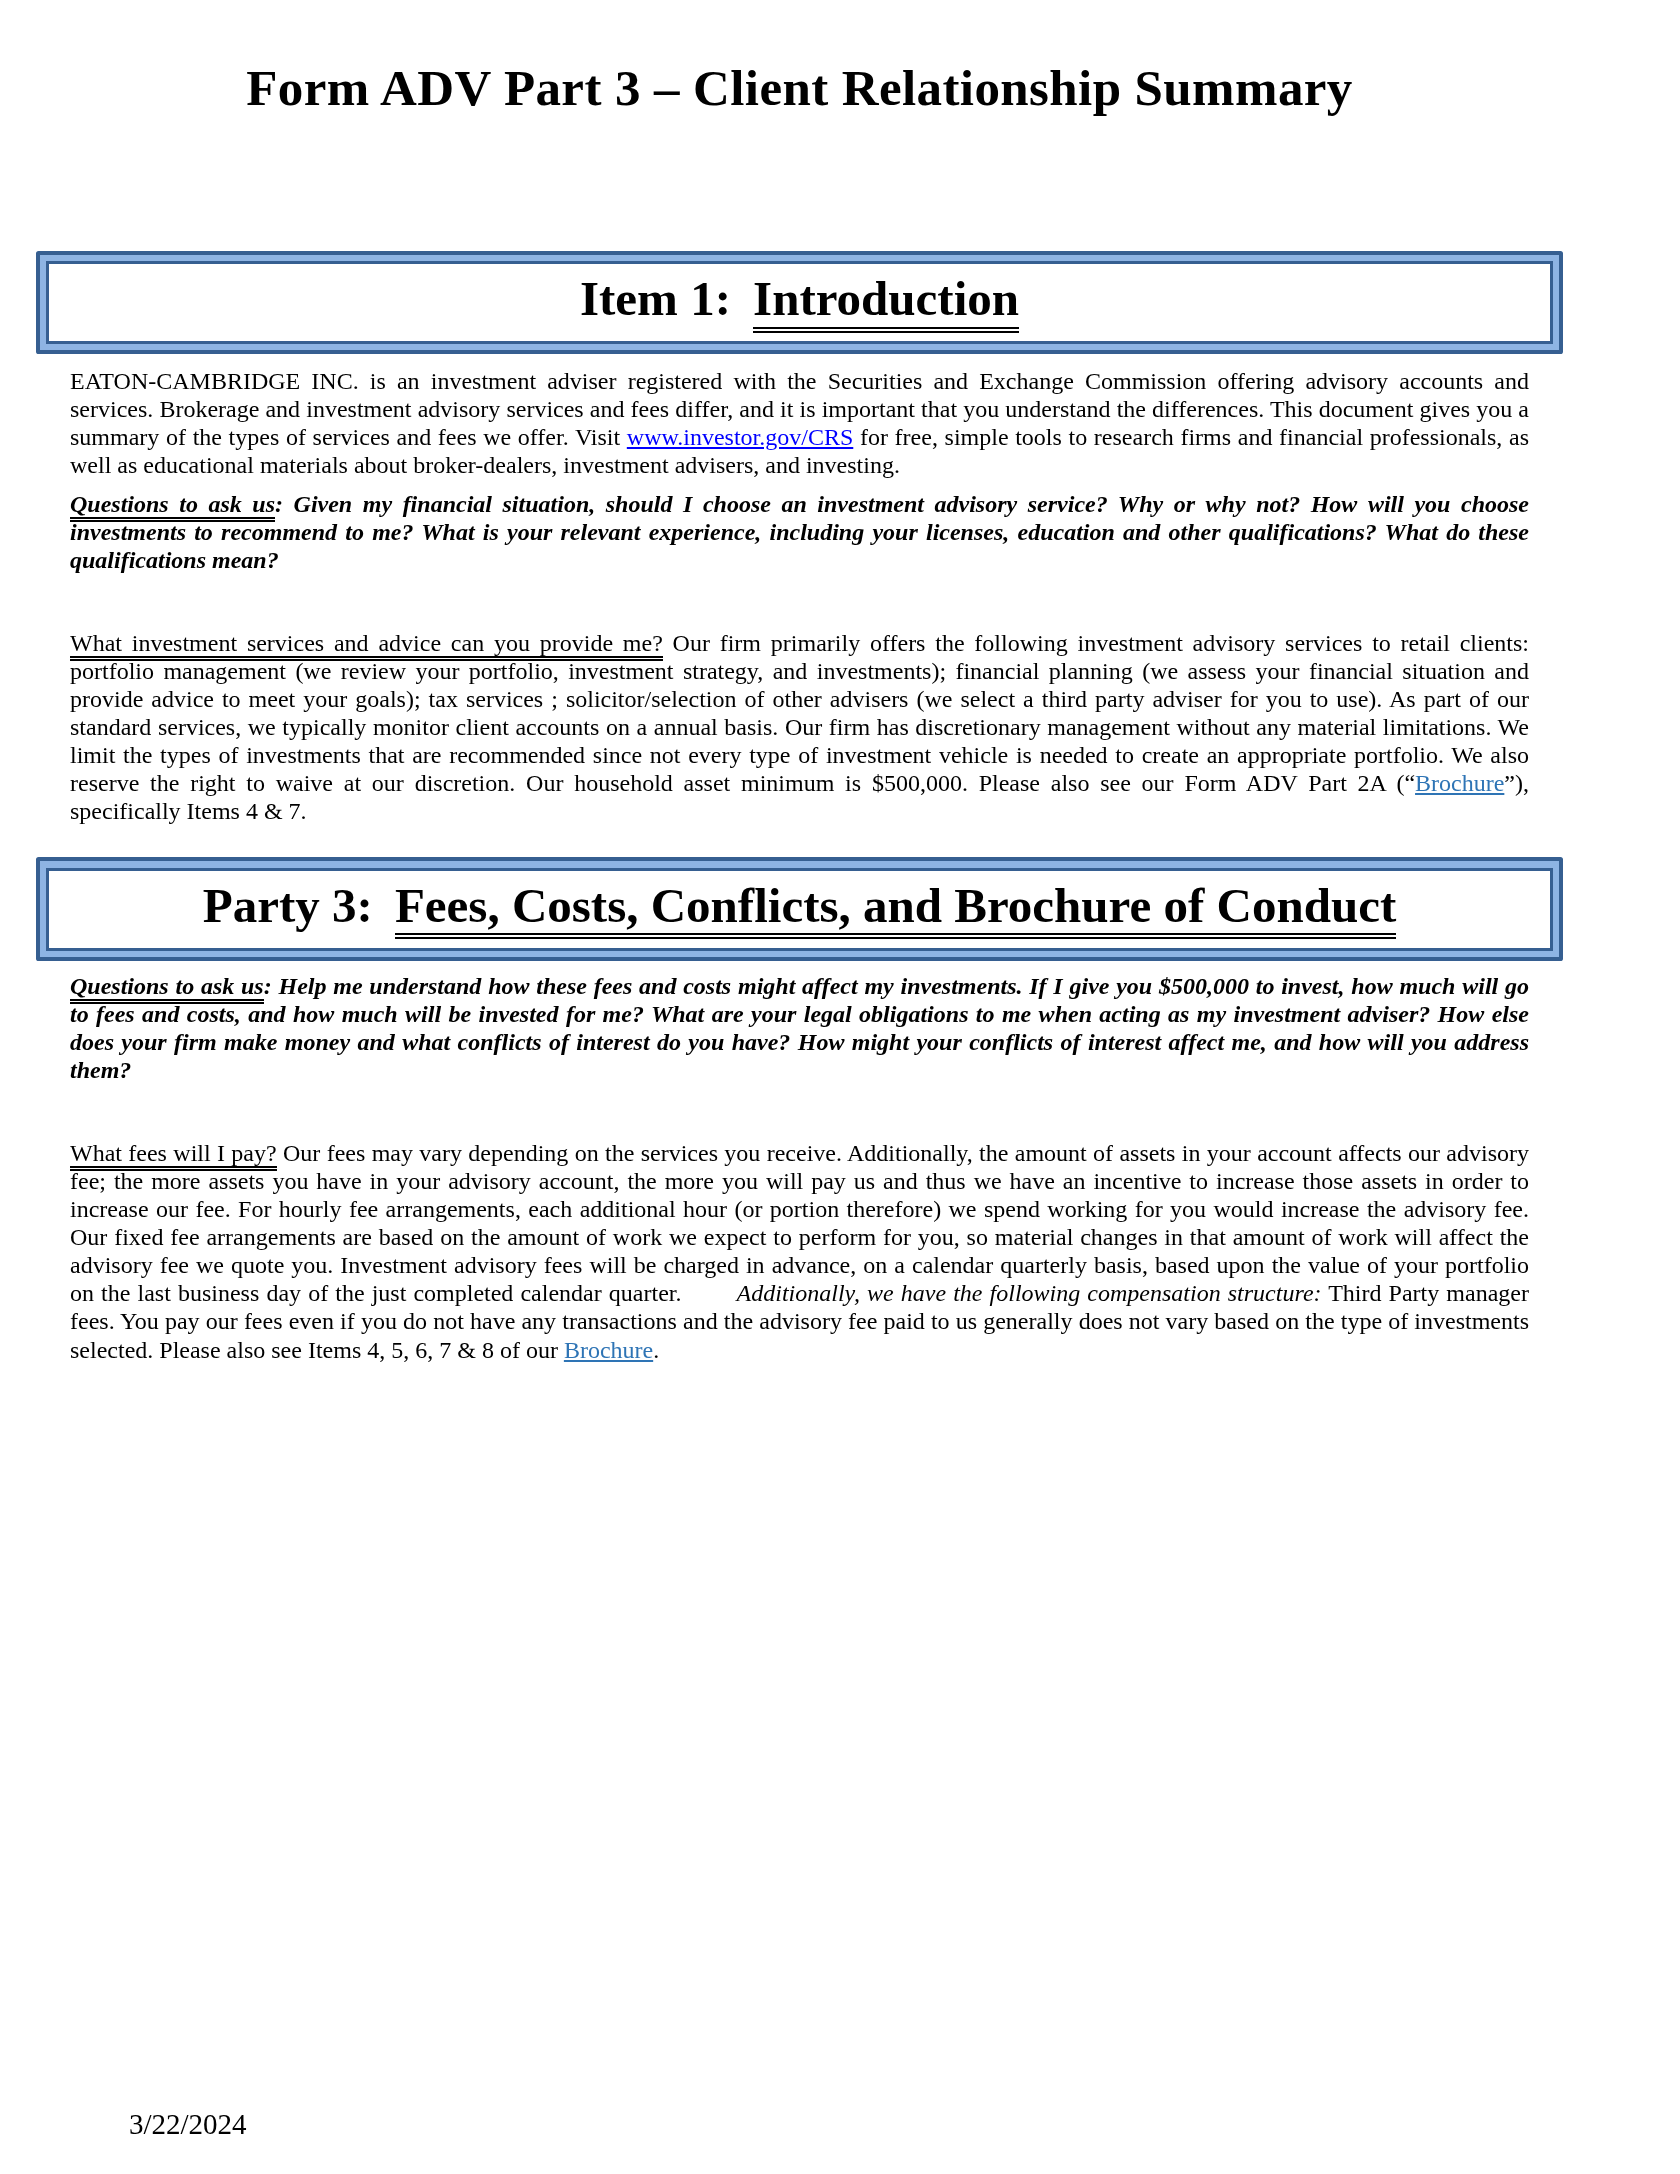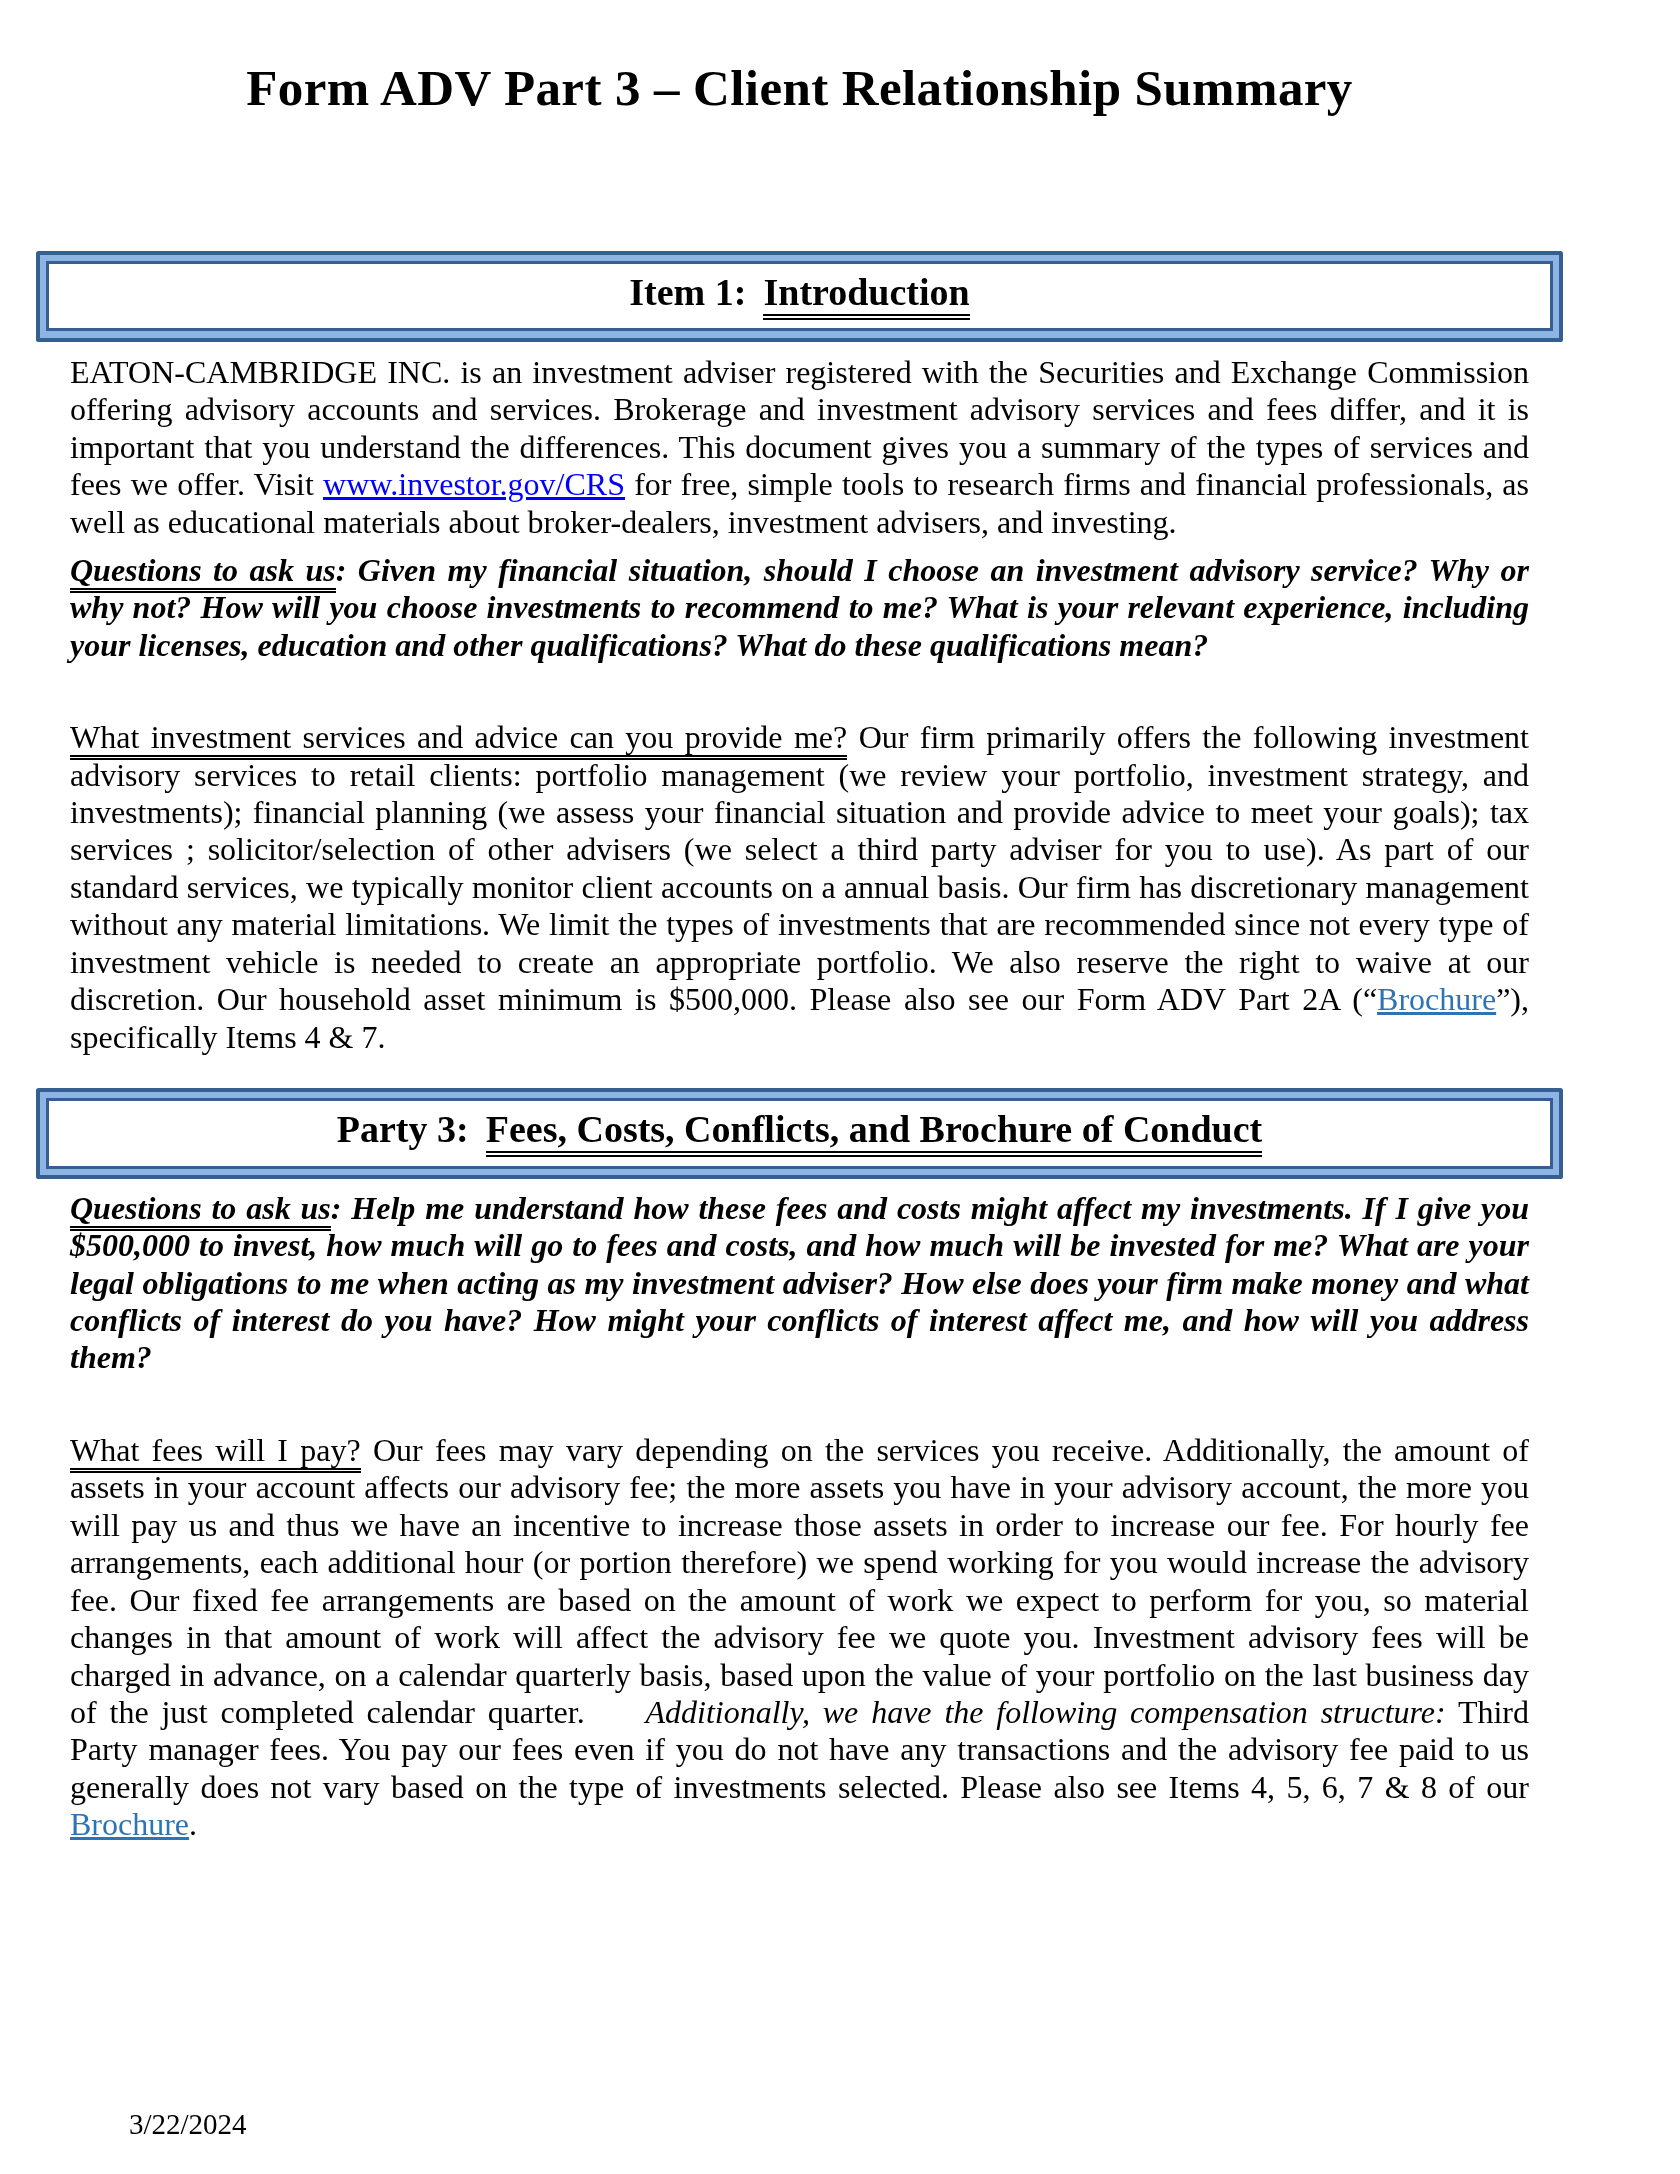--- a/index.html
+++ b/index.html
@@ -38,31 +38,31 @@
   .item-box.first { margin-top: 131px; }
   .item-box.mid   { margin-top: 32px; }
   .box-inner {
     border: 3.5px solid #365F91;
     background: #ffffff;
     text-align: center;
     padding: 7px 8.8px 14px 8.8px;
   }
   .box-heading {
     margin: 0;
-    font-size: 38px;
+    font-size: 49px;
     font-weight: bold;
     line-height: 1.15;
   }
   .htitle {
     margin-left: 0.45em;
     border-bottom: 6.2px double #000;
     padding-bottom: 0.9px;
   }
   .body-para {
-    font-size: 32px;
+    font-size: 24px;
     line-height: 1.17;
     text-align: justify;
     margin: 12.4px 0 0 0;
   }
   .q-para {
     font-weight: bold;
     font-style: italic;
     margin-top: 10.6px;
   }
   .spaced { margin-top: 55px; }

